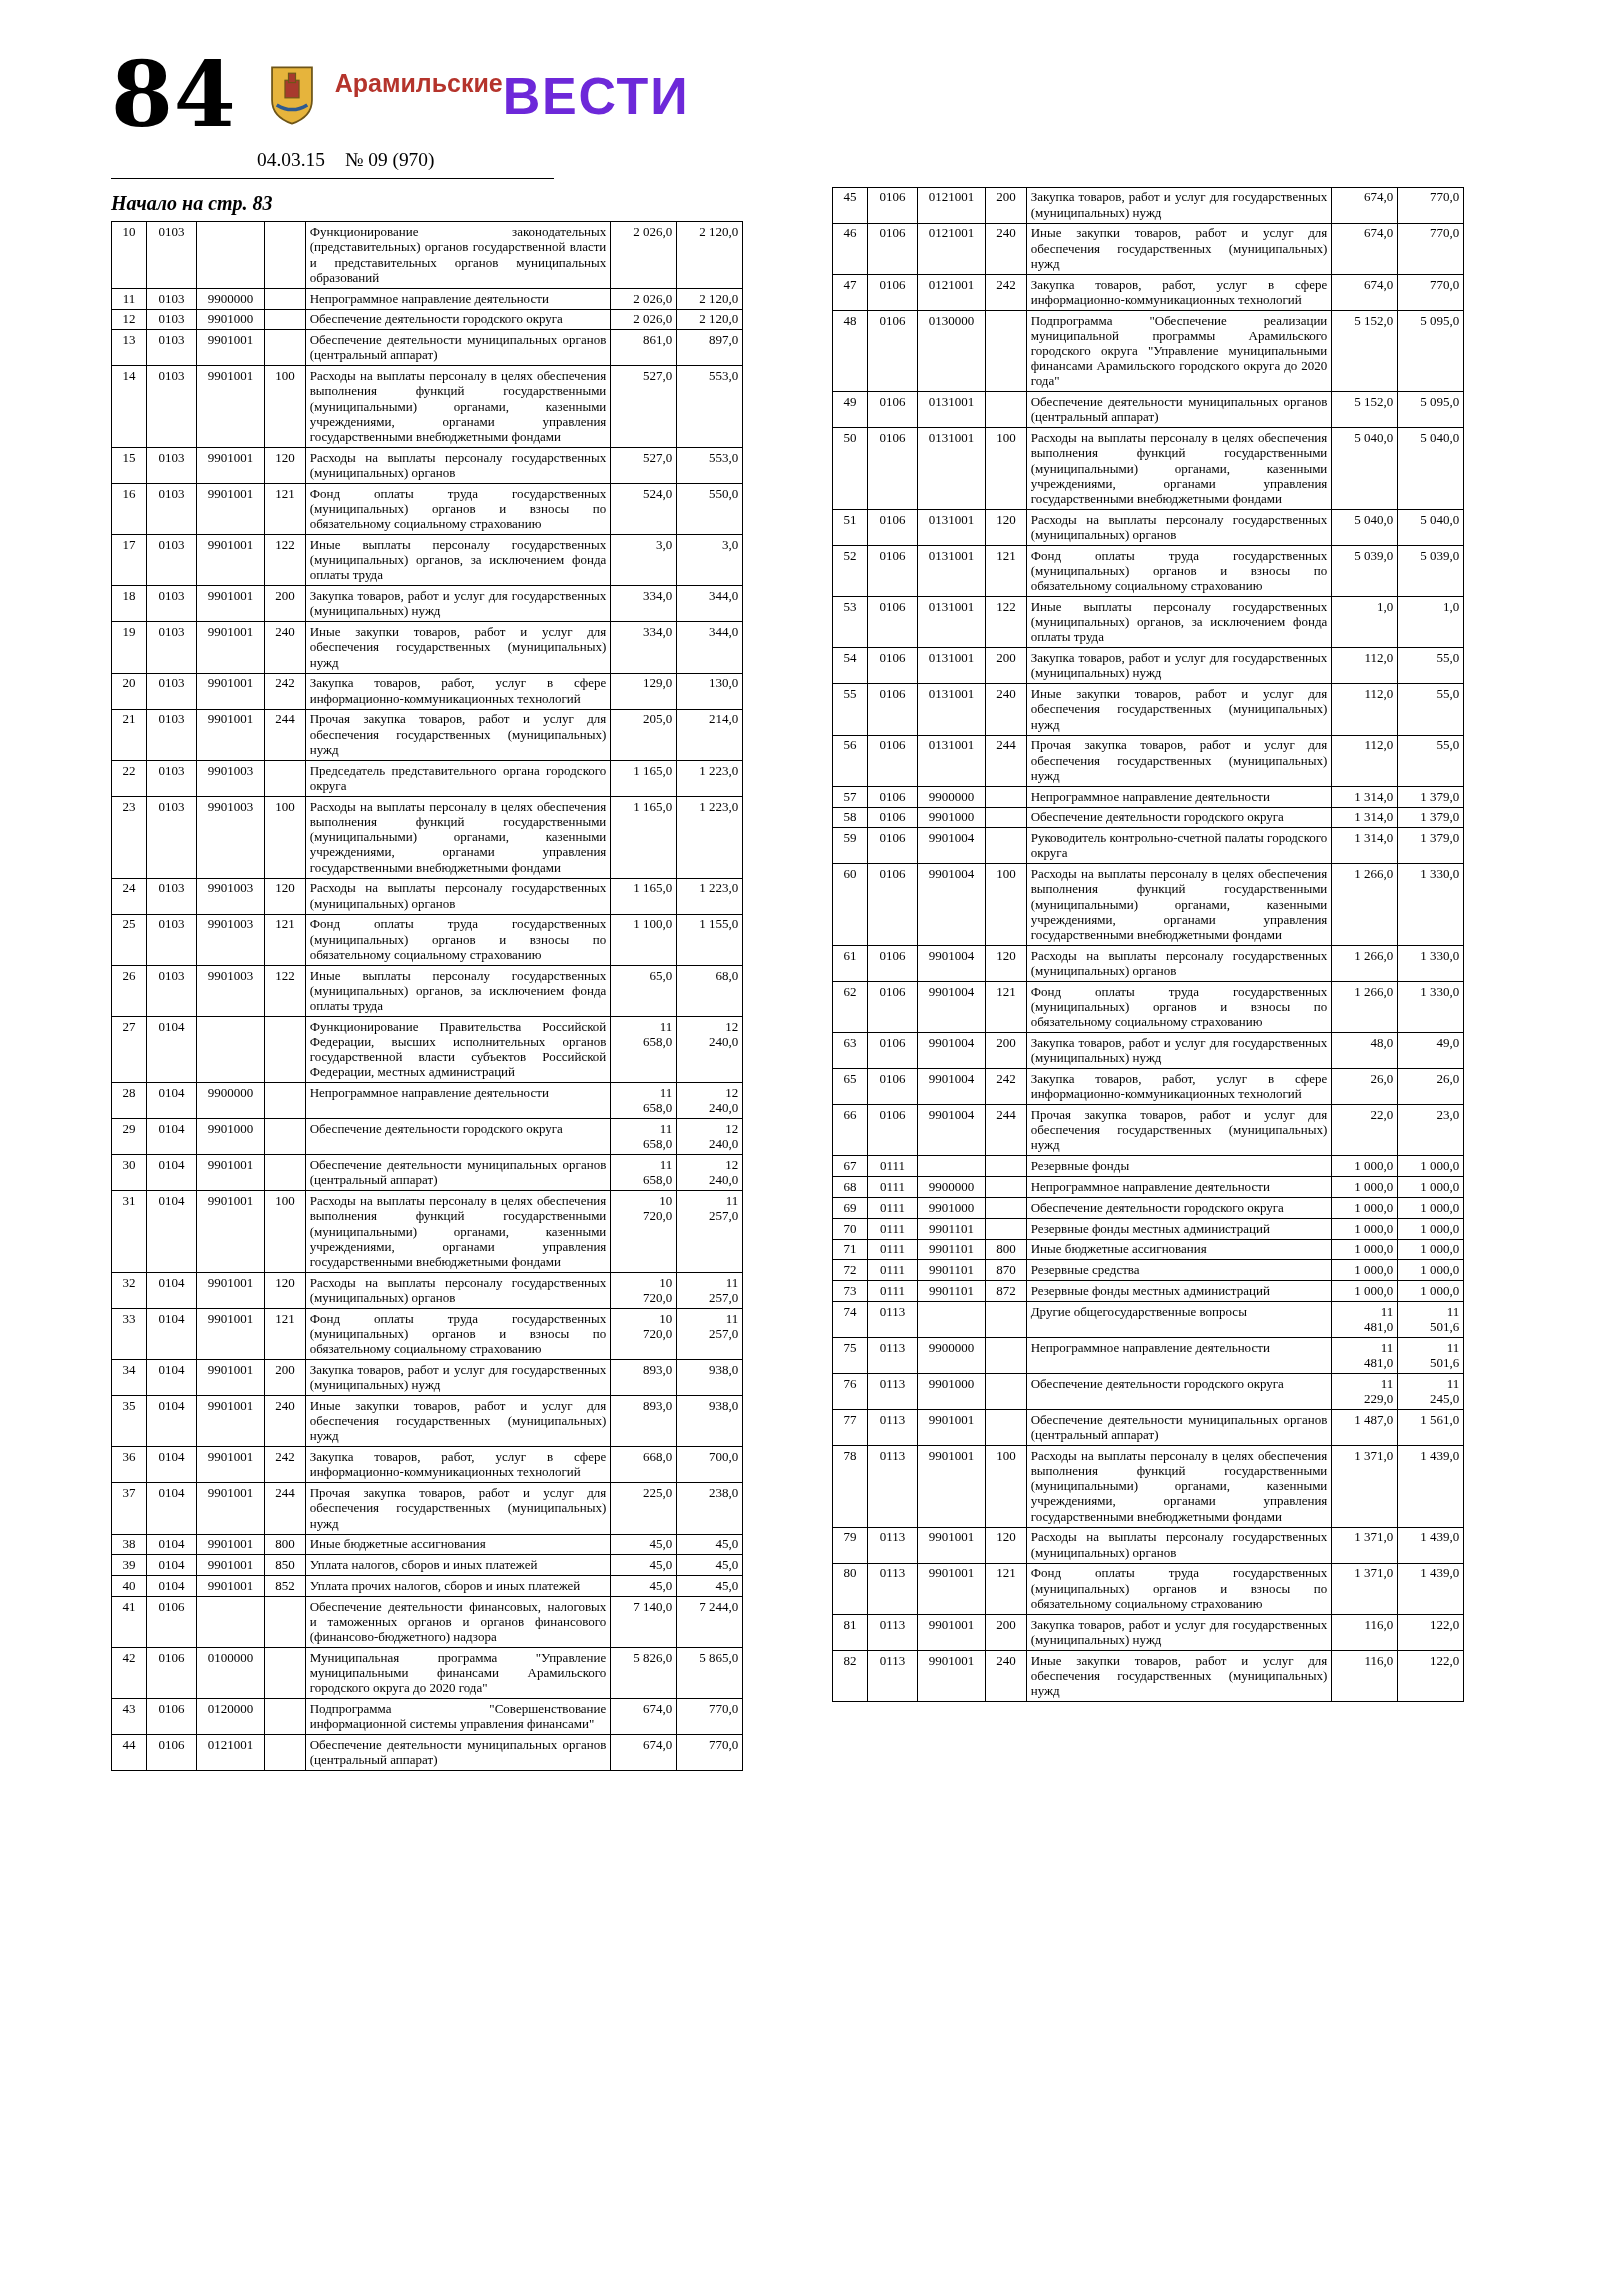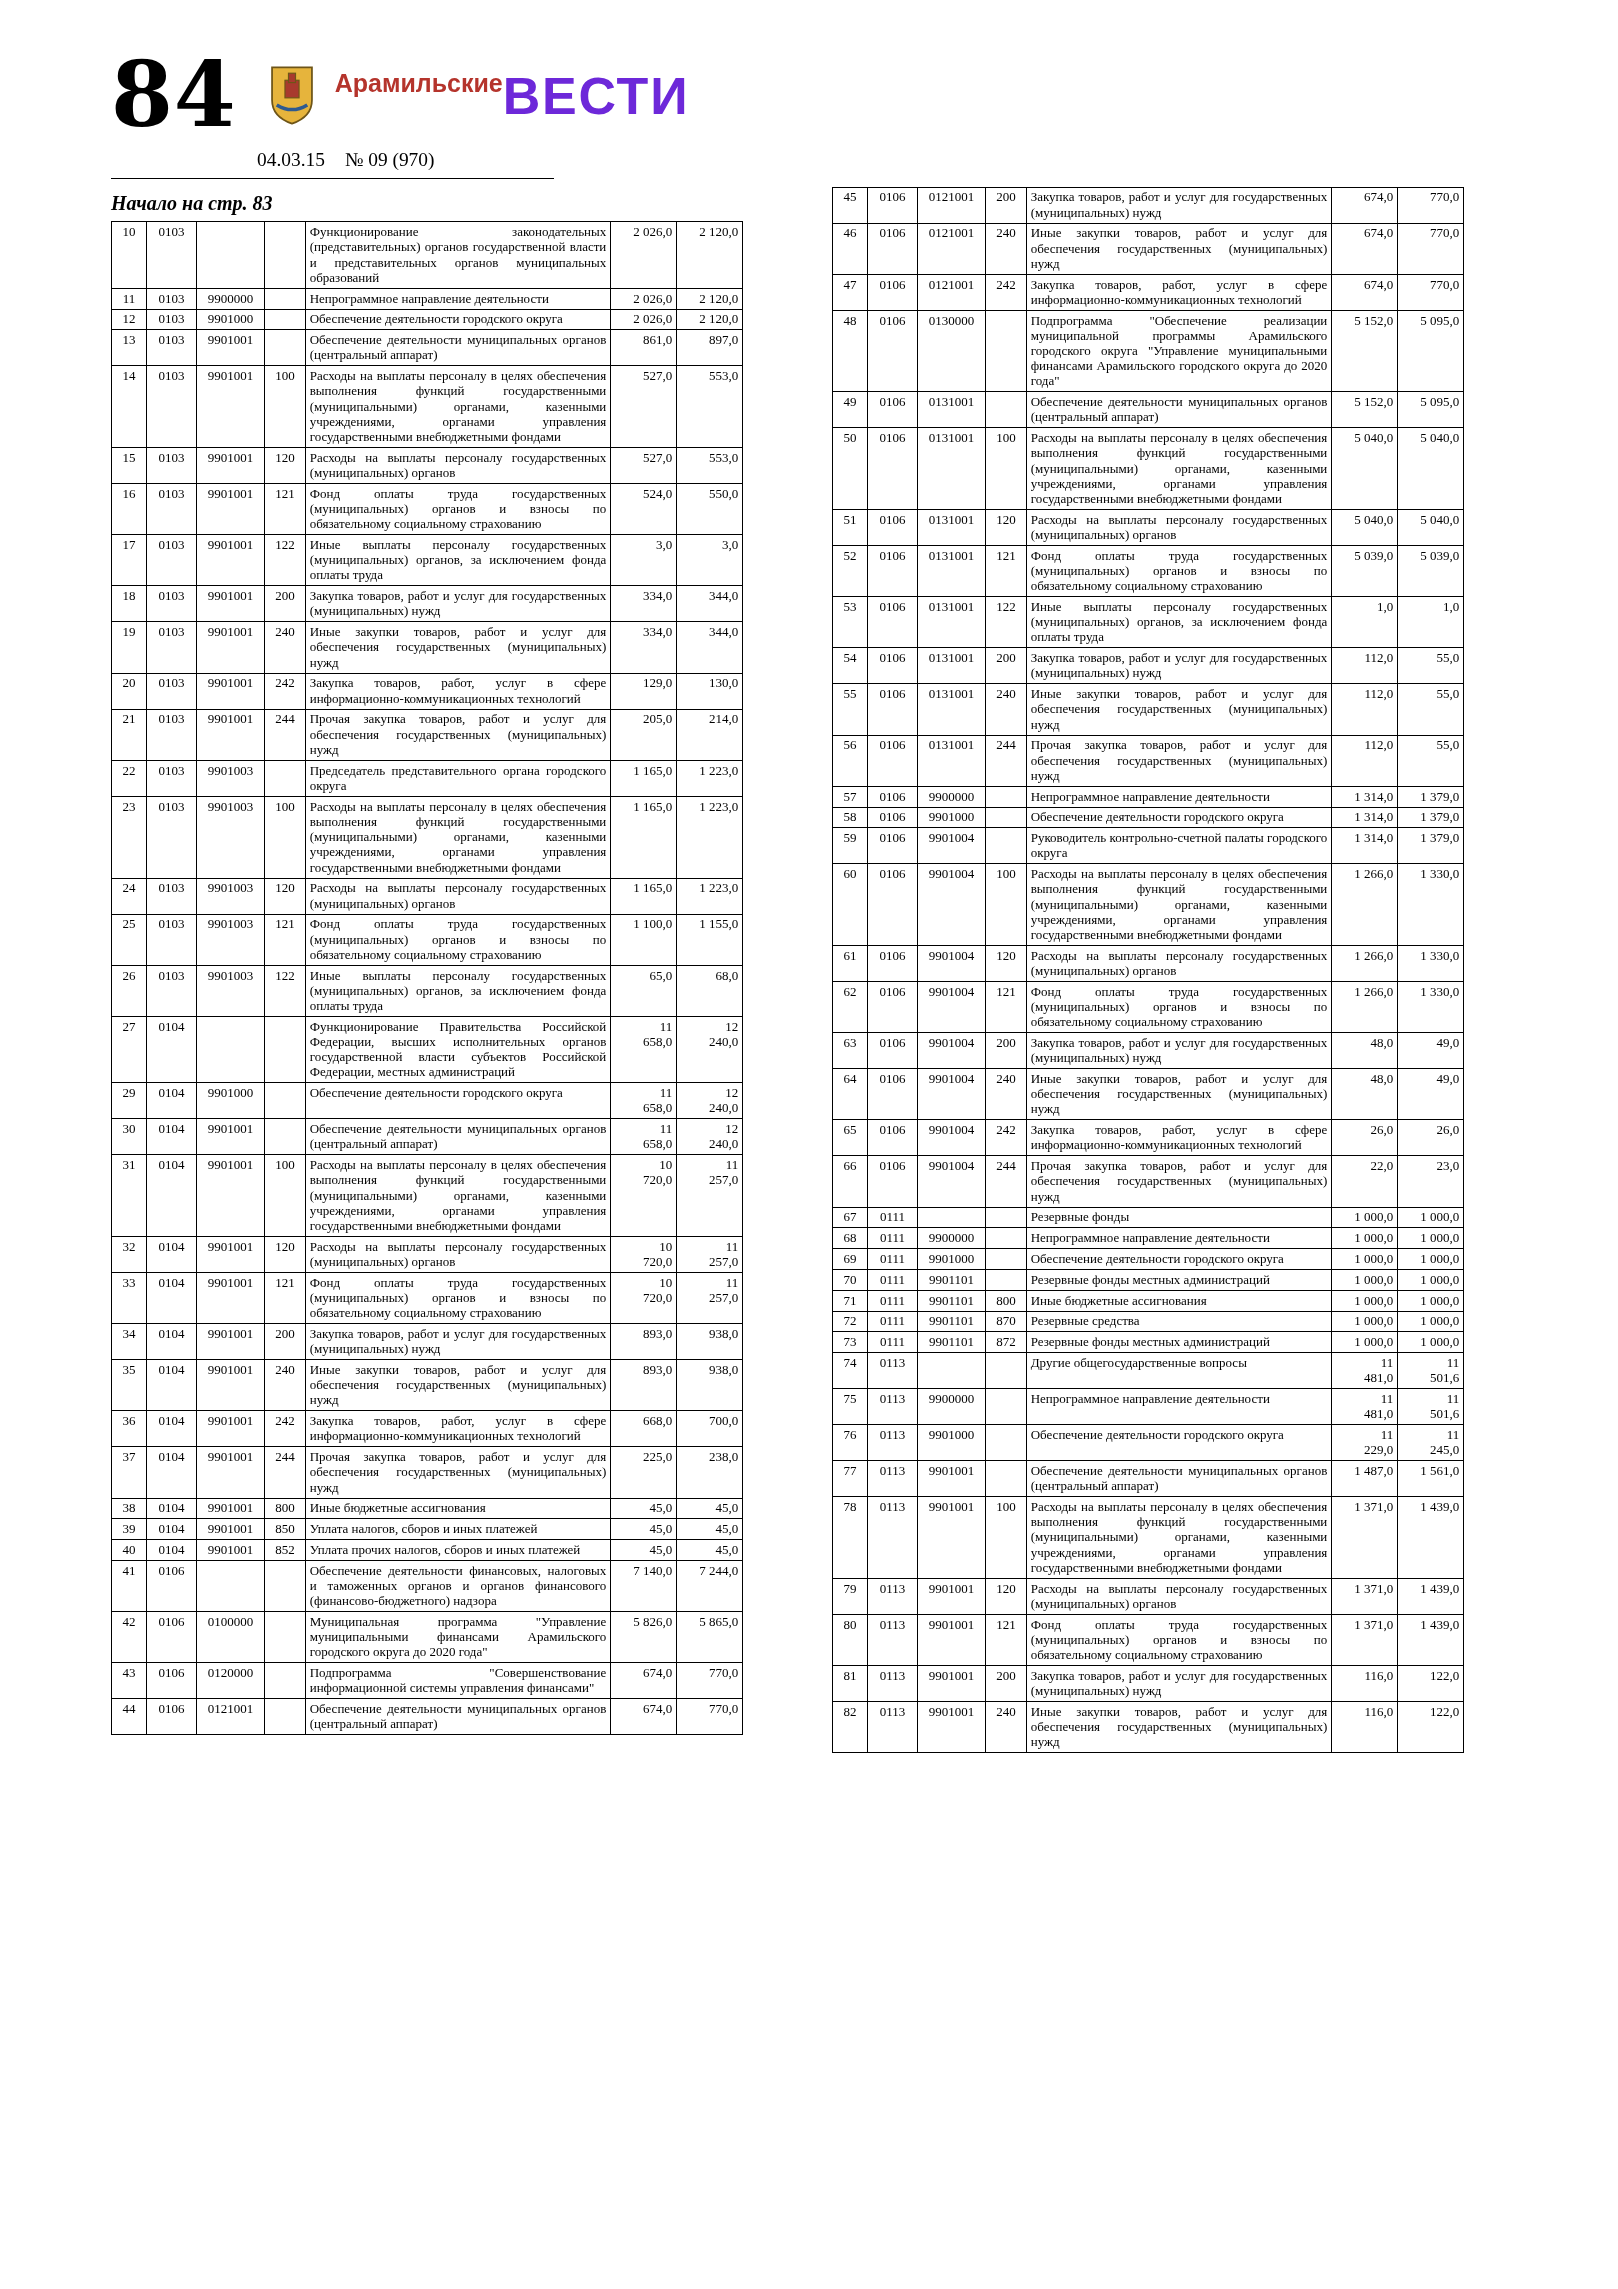--- a/index.html
+++ b/index.html
@@ -277,20 +277,31 @@
               <td class="code">0104</td>
               <td class="prog"></td>
               <td class="kind"></td>
               <td class="desc">Функционирование Правительства Российской Федерации, высших исполнительных органов государственной власти субъектов Российской Федерации, местных администраций</td>
               <td class="val">11
 658,0</td>
               <td class="val">12
 240,0</td>
             </tr>
             <tr>
+              <td class="num">28</td>
+              <td class="code">0104</td>
+              <td class="prog">9900000</td>
+              <td class="kind"></td>
+              <td class="desc">Непрограммное направление деятельности</td>
+              <td class="val">11
+658,0</td>
+              <td class="val">12
+240,0</td>
+            </tr>
+            <tr>
               <td class="num">29</td>
               <td class="code">0104</td>
               <td class="prog">9901000</td>
               <td class="kind"></td>
               <td class="desc">Обеспечение деятельности городского округа</td>
               <td class="val">11
 658,0</td>
               <td class="val">12
 240,0</td>
             </tr>
@@ -618,29 +629,20 @@
             <tr>
               <td class="num">63</td>
               <td class="code">0106</td>
               <td class="prog">9901004</td>
               <td class="kind">200</td>
               <td class="desc">Закупка товаров, работ и услуг для государственных (муниципальных) нужд</td>
               <td class="val">48,0</td>
               <td class="val">49,0</td>
             </tr>
             <tr>
-              <td class="num">64</td>
-              <td class="code">0106</td>
-              <td class="prog">9901004</td>
-              <td class="kind">240</td>
-              <td class="desc">Иные закупки товаров, работ и услуг для обеспечения государственных (муниципальных) нужд</td>
-              <td class="val">48,0</td>
-              <td class="val">49,0</td>
-            </tr>
-            <tr>
               <td class="num">65</td>
               <td class="code">0106</td>
               <td class="prog">9901004</td>
               <td class="kind">242</td>
               <td class="desc">Закупка товаров, работ, услуг в сфере информационно-коммуникационных технологий</td>
               <td class="val">26,0</td>
               <td class="val">26,0</td>
             </tr>
             <tr>
               <td class="num">66</td>

